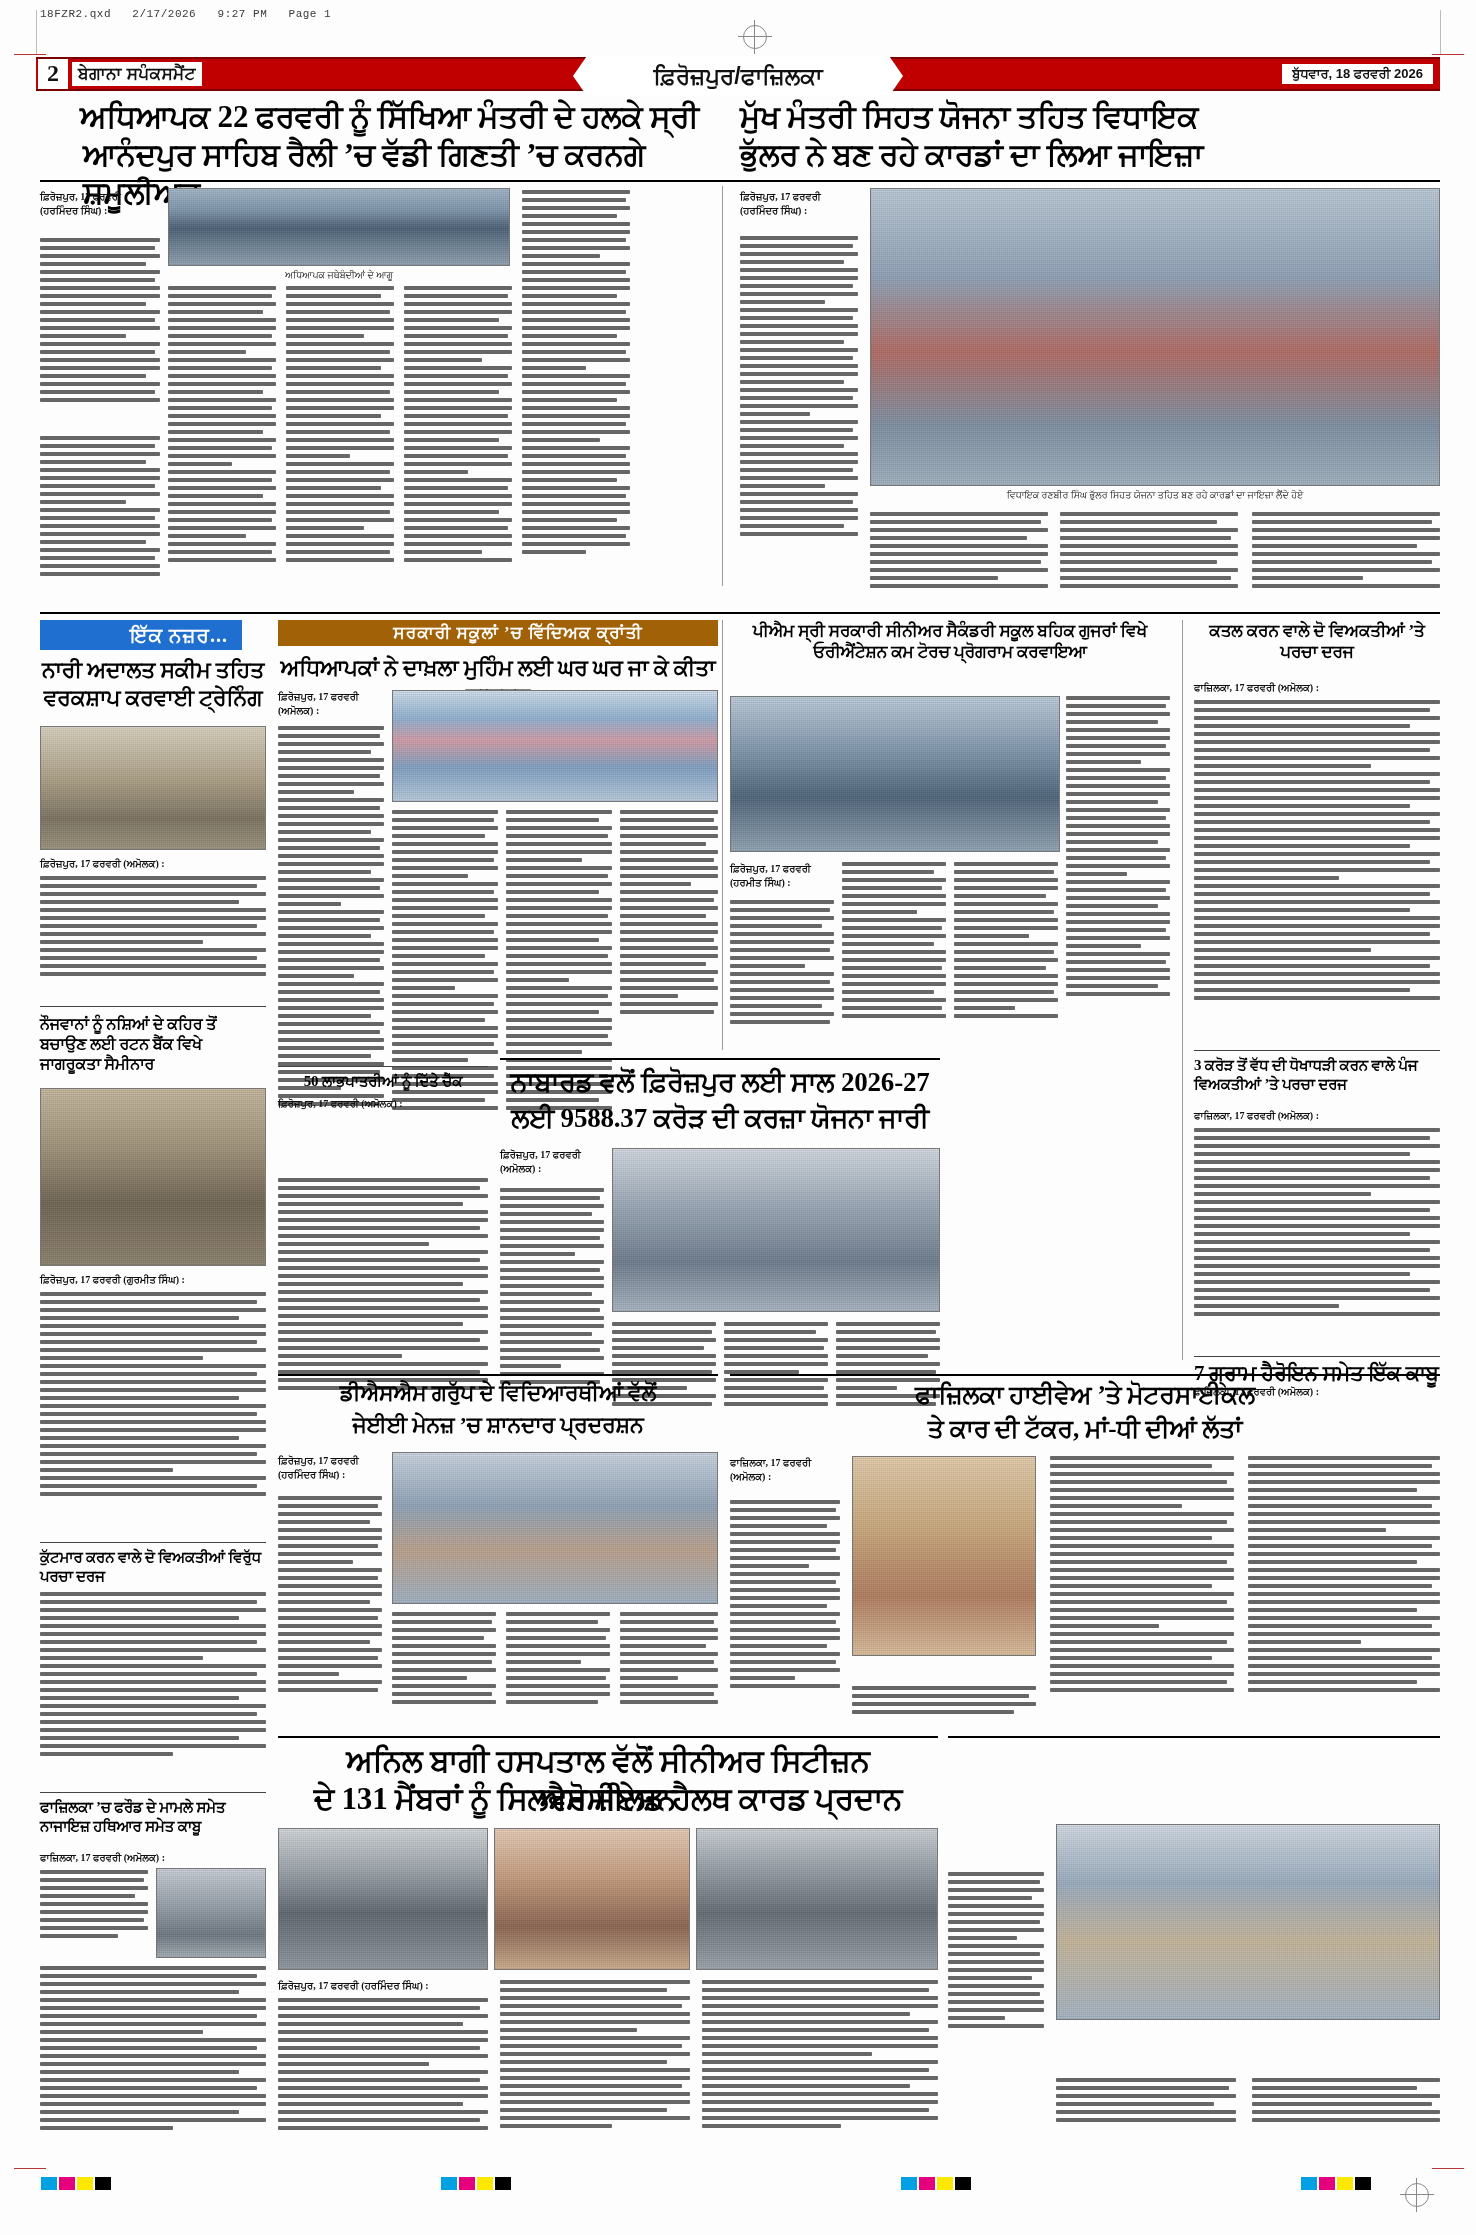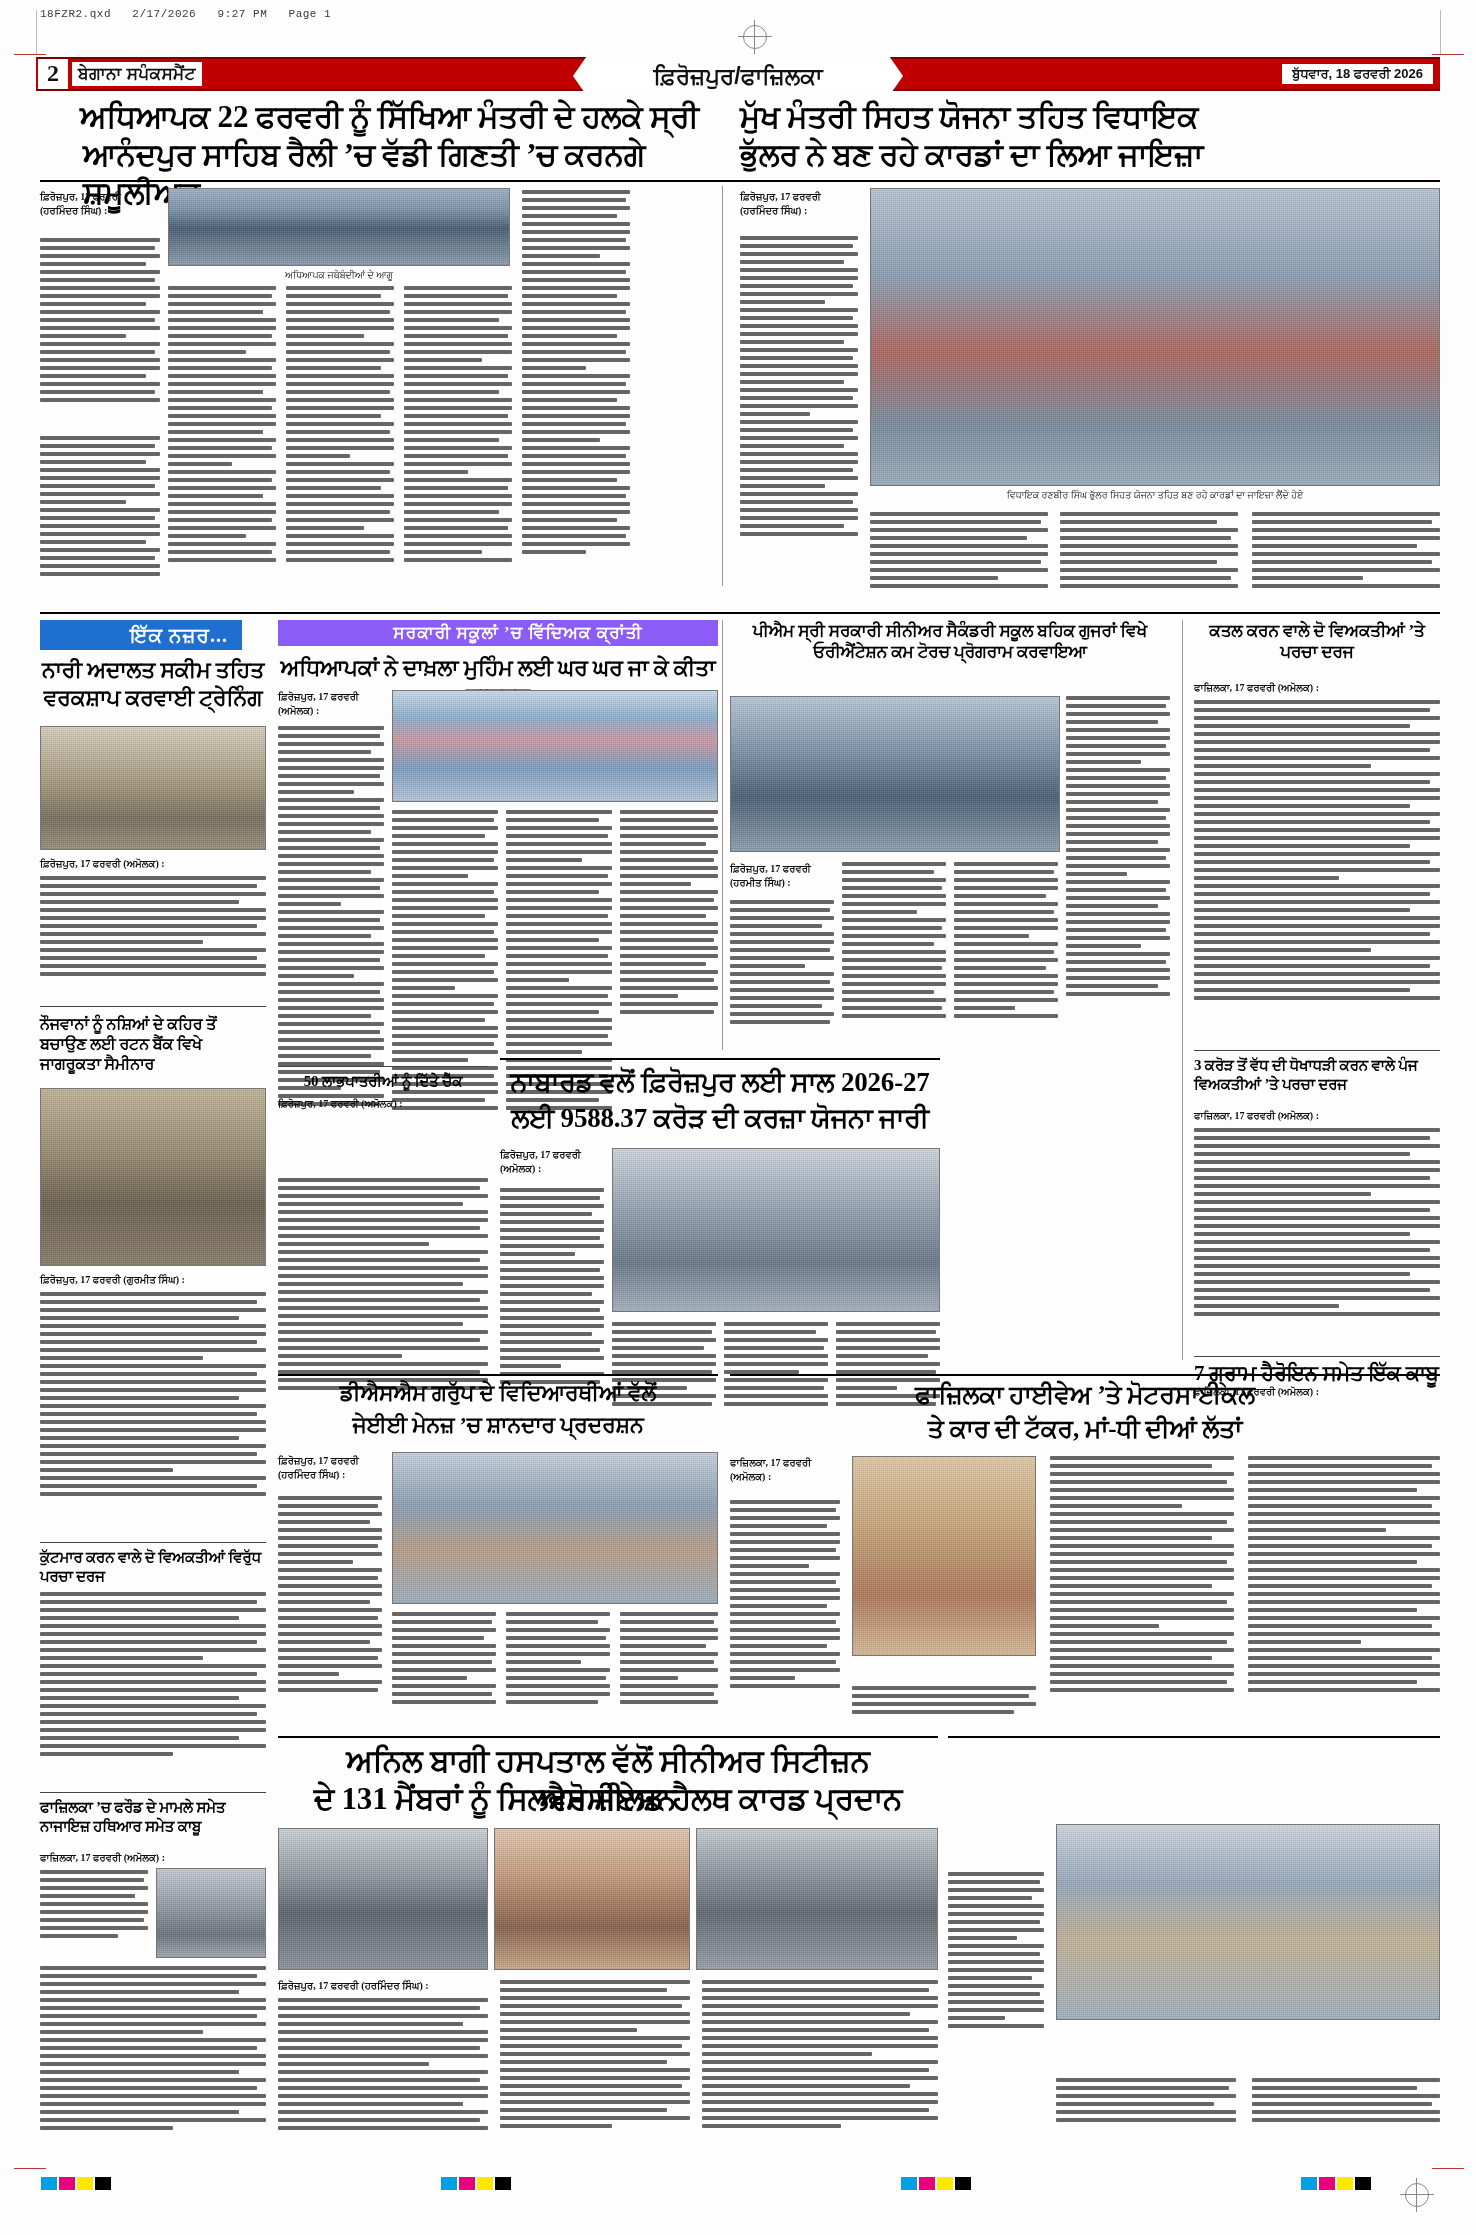--- a/index.html
+++ b/index.html
@@ -580,21 +580,21 @@
       <div class="ln s3"></div>
       <div class="ln s1"></div>
       <div class="ln s2"></div>
     <div class="ln s1"></div>
       <div class="ln s1"></div>
       <div class="ln s3"></div>
       <div class="ln s1"></div>
     <div class="ln s5"></div>
   </div>
 
-  <div class="banner-blue" style="left:278px;top:620px;width:440px;height:26px;background:#8b5cf6;color:#fff;justify-content:center;padding-right:0;font-size:17px;padding-left:40px;">ਸਰਕਾਰੀ ਸਕੂਲਾਂ ’ਚ ਵਿੱਦਿਅਕ ਕ੍ਰਾਂਤੀ</div>
+  <div class="banner-blue" style="left:278px;top:620px;width:440px;height:26px;background:#a16207;color:#fff;justify-content:center;padding-right:0;font-size:17px;padding-left:40px;">ਸਰਕਾਰੀ ਸਕੂਲਾਂ ’ਚ ਵਿੱਦਿਅਕ ਕ੍ਰਾਂਤੀ</div>
   <div class="banner-head hl hl-md" style="left:278px;top:654px;width:440px;">ਅਧਿਆਪਕਾਂ ਨੇ ਦਾਖ਼ਲਾ ਮੁਹਿੰਮ ਲਈ ਘਰ ਘਰ ਜਾ ਕੇ ਕੀਤਾ ਜਾਗਰੂਕ</div>
 
   <div class="dateline" style="left:278px;top:690px;width:106px;line-height:1.35;">ਫ਼ਿਰੋਜ਼ਪੁਰ, 17 ਫਰਵਰੀ (ਅਮੋਲਕ) :</div>
   <div class="copy dense" style="left:278px;top:726px;width:106px;height:440px;">
     <div class="ln s1"></div>
       <div class="ln s2"></div>
       <div class="ln s1"></div>
       <div class="ln s3"></div>
     <div class="ln s1"></div>
       <div class="ln s1"></div>

